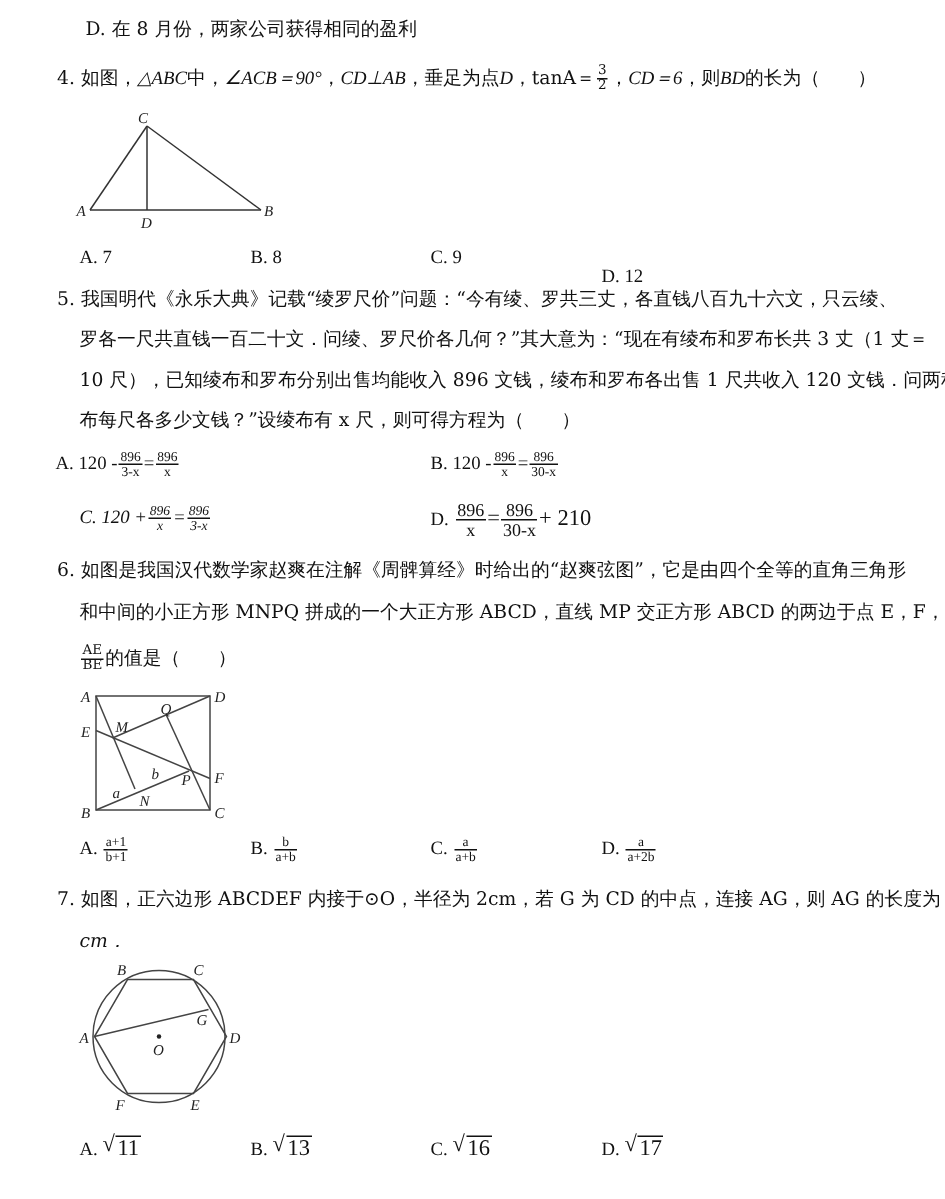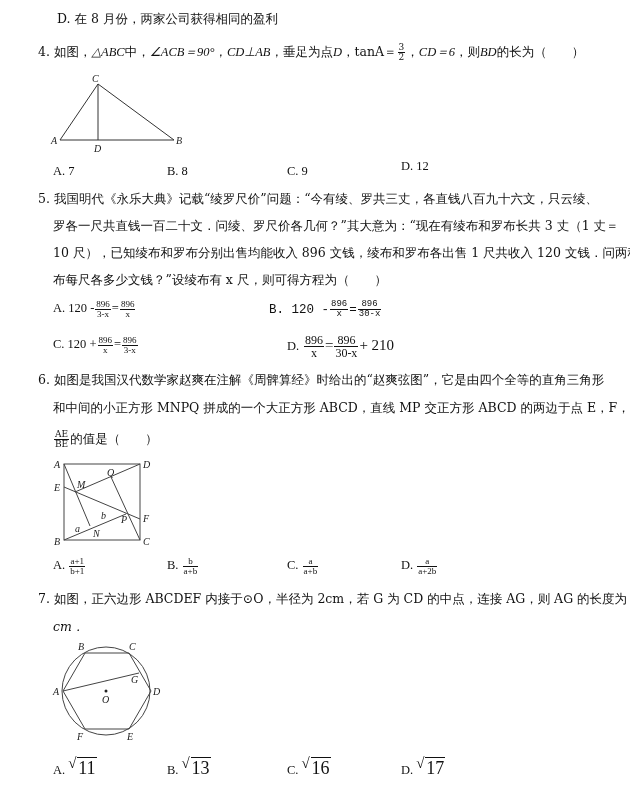--- a/index.html
+++ b/index.html
@@ -7,21 +7,21 @@
          font-family: "DejaVu Serif", "Liberation Serif", serif; color: #111; font-size: 12.5px; }
   .abs { position: absolute; white-space: nowrap; }
   .line { line-height: 16px; }
   i.v { font-style: italic; font-family: "Liberation Serif", serif; }
   .frac { display: inline-block; vertical-align: middle; text-align: center; font-size: 9px; line-height: 9px; margin: 0 1px; }
   .frac .num { display: block; border-bottom: 1px solid #111; padding: 0 1px; }
   .frac .den { display: block; padding: 0 1px; }
   .frac.big { font-size: 12px; line-height: 12px; }
   .opt { font-family: "Liberation Serif", serif; }
   .sqrt { display: inline-block; position: relative; padding-left: 9px; }
-  .sqrt .rad { display: inline-block; border-top: 1px solid #111; padding: 0 1px; font-size: 18px; }
+  .sqrt .rad { display: inline-block; border-top: 1px solid #111; padding: 0 1px; font-size: 15px; }
   .sqrt .hook { position: absolute; left: 0; top: -2px; font-size: 15px; }
   svg text { font-family: "Liberation Serif", serif; font-style: italic; font-size: 10px; fill: #222; }
 </style>
 </head>
 <body>
 
 <div class="abs line" style="left:57px; top:11px;">
   <span>D.</span>
   <span>在 8 月份，两家公司获得相同的盈利</span>
 </div>
@@ -40,36 +40,36 @@
   </g>
   <text x="52" y="12">C</text>
   <text x="11" y="74">A</text>
   <text x="136" y="74">B</text>
   <text x="54" y="82">D</text>
 </svg>
 
 <div class="abs line opt" style="left:53px; top:163px;"><span>A.</span> <span>7</span></div>
 <div class="abs line opt" style="left:167px; top:163px;"><span>B.</span> <span>8</span></div>
 <div class="abs line opt" style="left:287px; top:163px;"><span>C.</span> <span>9</span></div>
-<div class="abs line opt" style="left:401px; top:158px;"><span>D.</span> <span>12</span></div>
+<div class="abs line opt" style="left:401px; top:176px;"><span>D.</span> <span>12</span></div>
 
 <div class="abs line" style="left:38px; top:191px;"><span>5.</span> <span>我国明代《永乐大典》记载“绫罗尺价”问题：“今有绫、罗共三丈，各直钱八百九十六文，只云绫、</span></div>
 <div class="abs line" style="left:53px; top:218px;">罗各一尺共直钱一百二十文．问绫、罗尺价各几何？”其大意为：“现在有绫布和罗布长共 3 丈（1 丈＝</div>
 <div class="abs line" style="left:53px; top:245px;">10 尺），已知绫布和罗布分别出售均能收入 896 文钱，绫布和罗布各出售 1 尺共收入 120 文钱．问两种</div>
 <div class="abs line" style="left:53px; top:272px;">布每尺各多少文钱？”设绫布有 x 尺，则可得方程为（　　）</div>
 
-<div class="abs opt" style="left:53px; top:300px;">
+<div class="abs opt" style="left:37px; top:300px;">
   <span>A.</span>
   <span>120 -</span><span class="frac"><span class="num">896</span><span class="den">3-x</span></span><span>=</span><span class="frac"><span class="num">896</span><span class="den">x</span></span>
 </div>
-<div class="abs opt" style="left:269px; top:300px;font-family:Liberation Mono, monospace;">
+<div class="abs opt" style="left:287px; top:300px;">
   <span>B.</span>
   <span>120 -</span><span class="frac"><span class="num">896</span><span class="den">x</span></span><span>=</span><span class="frac"><span class="num">896</span><span class="den">30-x</span></span>
 </div>
-<div class="abs opt" style="left:53px; top:336px;">
+<div class="abs opt" style="left:53px; top:336px;font-style:italic;">
   <span>C.</span>
   <span>120 +</span><span class="frac"><span class="num">896</span><span class="den">x</span></span><span>=</span><span class="frac"><span class="num">896</span><span class="den">3-x</span></span>
 </div>
 <div class="abs opt" style="left:287px; top:334px; font-size:15px;">
   <span style="font-size:12.5px;">D.</span>
   <span class="frac big"><span class="num">896</span><span class="den">x</span></span><span>=</span><span class="frac big"><span class="num">896</span><span class="den">30-x</span></span><span>+ 210</span>
 </div>
 
 <div class="abs line" style="left:38px; top:372px;"><span>6.</span> <span>如图是我国汉代数学家赵爽在注解《周髀算经》时给出的“赵爽弦图”，它是由四个全等的直角三角形</span></div>
 <div class="abs line" style="left:53px; top:400px;">和中间的小正方形 MNPQ 拼成的一个大正方形 ABCD，直线 MP 交正方形 ABCD 的两边于点 E，F，若</div>

